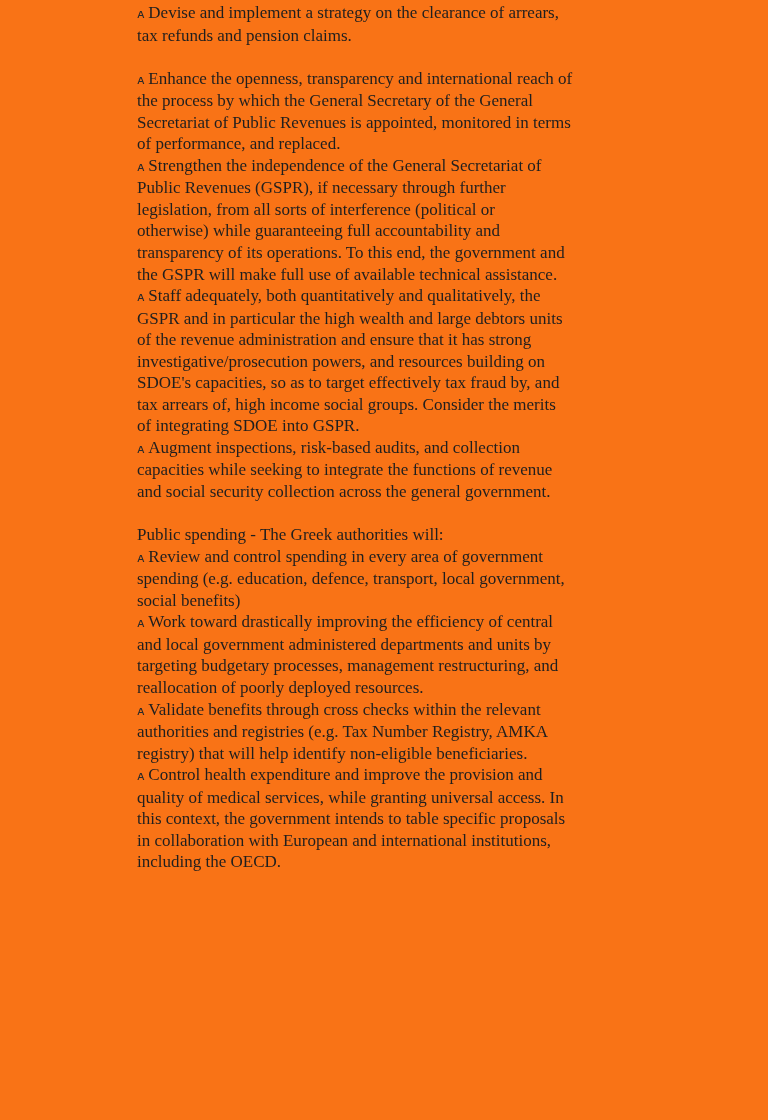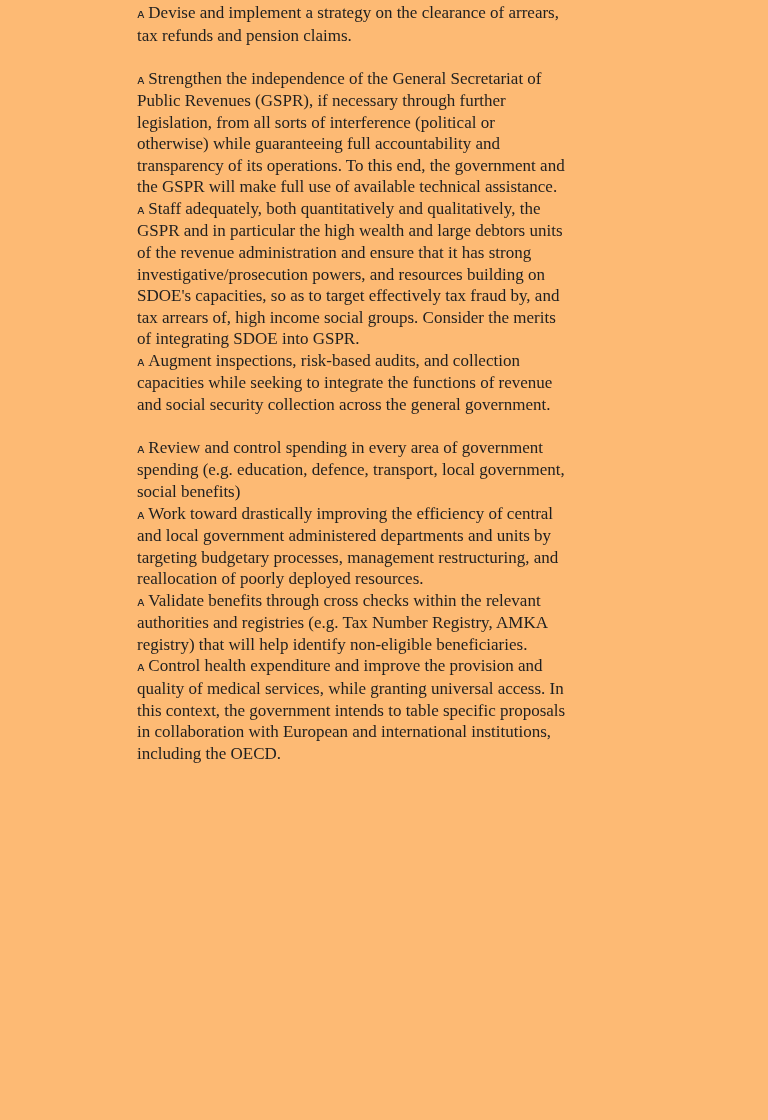--- a/index.html
+++ b/index.html
@@ -4,21 +4,21 @@
 <style>
   html, body {
     margin: 0;
     padding: 0;
     background: #ffffff;
   }
   .page {
     position: relative;
     width: 768px;
     height: 1120px;
-    background: #fdba74;
+    background: #f97316;
     overflow: hidden;
   }
   .text-column {
     position: absolute;
     left: 137px;
     top: 2px;
     width: 506px;
     font-family: "Liberation Serif", serif;
     font-size: 17px;
     line-height: 21.55px;
@@ -42,37 +42,42 @@
   }
 </style>
 </head>
 <body>
 
 <div class="page">
   <div class="text-column" id="doc-body">
       <p><span class="bullet">ᴀ</span><span class="block-text">Devise and implement a strategy on the clearance of arrears,
 tax refunds and pension claims.</span></p>
       <p class="spacer"></p>
+      <p><span class="bullet">ᴀ</span><span class="block-text">Enhance the openness, transparency and international reach of
+the process by which the General Secretary of the General
+Secretariat of Public Revenues is appointed, monitored in terms
+of performance, and replaced.</span></p>
       <p><span class="bullet">ᴀ</span><span class="block-text">Strengthen the independence of the General Secretariat of
 Public Revenues (GSPR), if necessary through further
 legislation, from all sorts of interference (political or
 otherwise) while guaranteeing full accountability and
 transparency of its operations. To this end, the government and
 the GSPR will make full use of available technical assistance.</span></p>
       <p><span class="bullet">ᴀ</span><span class="block-text">Staff adequately, both quantitatively and qualitatively, the
 GSPR and in particular the high wealth and large debtors units
 of the revenue administration and ensure that it has strong
 investigative/prosecution powers, and resources building on
 SDOE's capacities, so as to target effectively tax fraud by, and
 tax arrears of, high income social groups. Consider the merits
 of integrating SDOE into GSPR.</span></p>
       <p><span class="bullet">ᴀ</span><span class="block-text">Augment inspections, risk-based audits, and collection
 capacities while seeking to integrate the functions of revenue
 and social security collection across the general government.</span></p>
       <p class="spacer"></p>
+      <p><span class="block-text">Public spending - The Greek authorities will:</span></p>
       <p><span class="bullet">ᴀ</span><span class="block-text">Review and control spending in every area of government
 spending (e.g. education, defence, transport, local government,
 social benefits)</span></p>
       <p><span class="bullet">ᴀ</span><span class="block-text">Work toward drastically improving the efficiency of central
 and local government administered departments and units by
 targeting budgetary processes, management restructuring, and
 reallocation of poorly deployed resources.</span></p>
       <p><span class="bullet">ᴀ</span><span class="block-text">Validate benefits through cross checks within the relevant
 authorities and registries (e.g. Tax Number Registry, AMKA
 registry) that will help identify non-eligible beneficiaries.</span></p>

